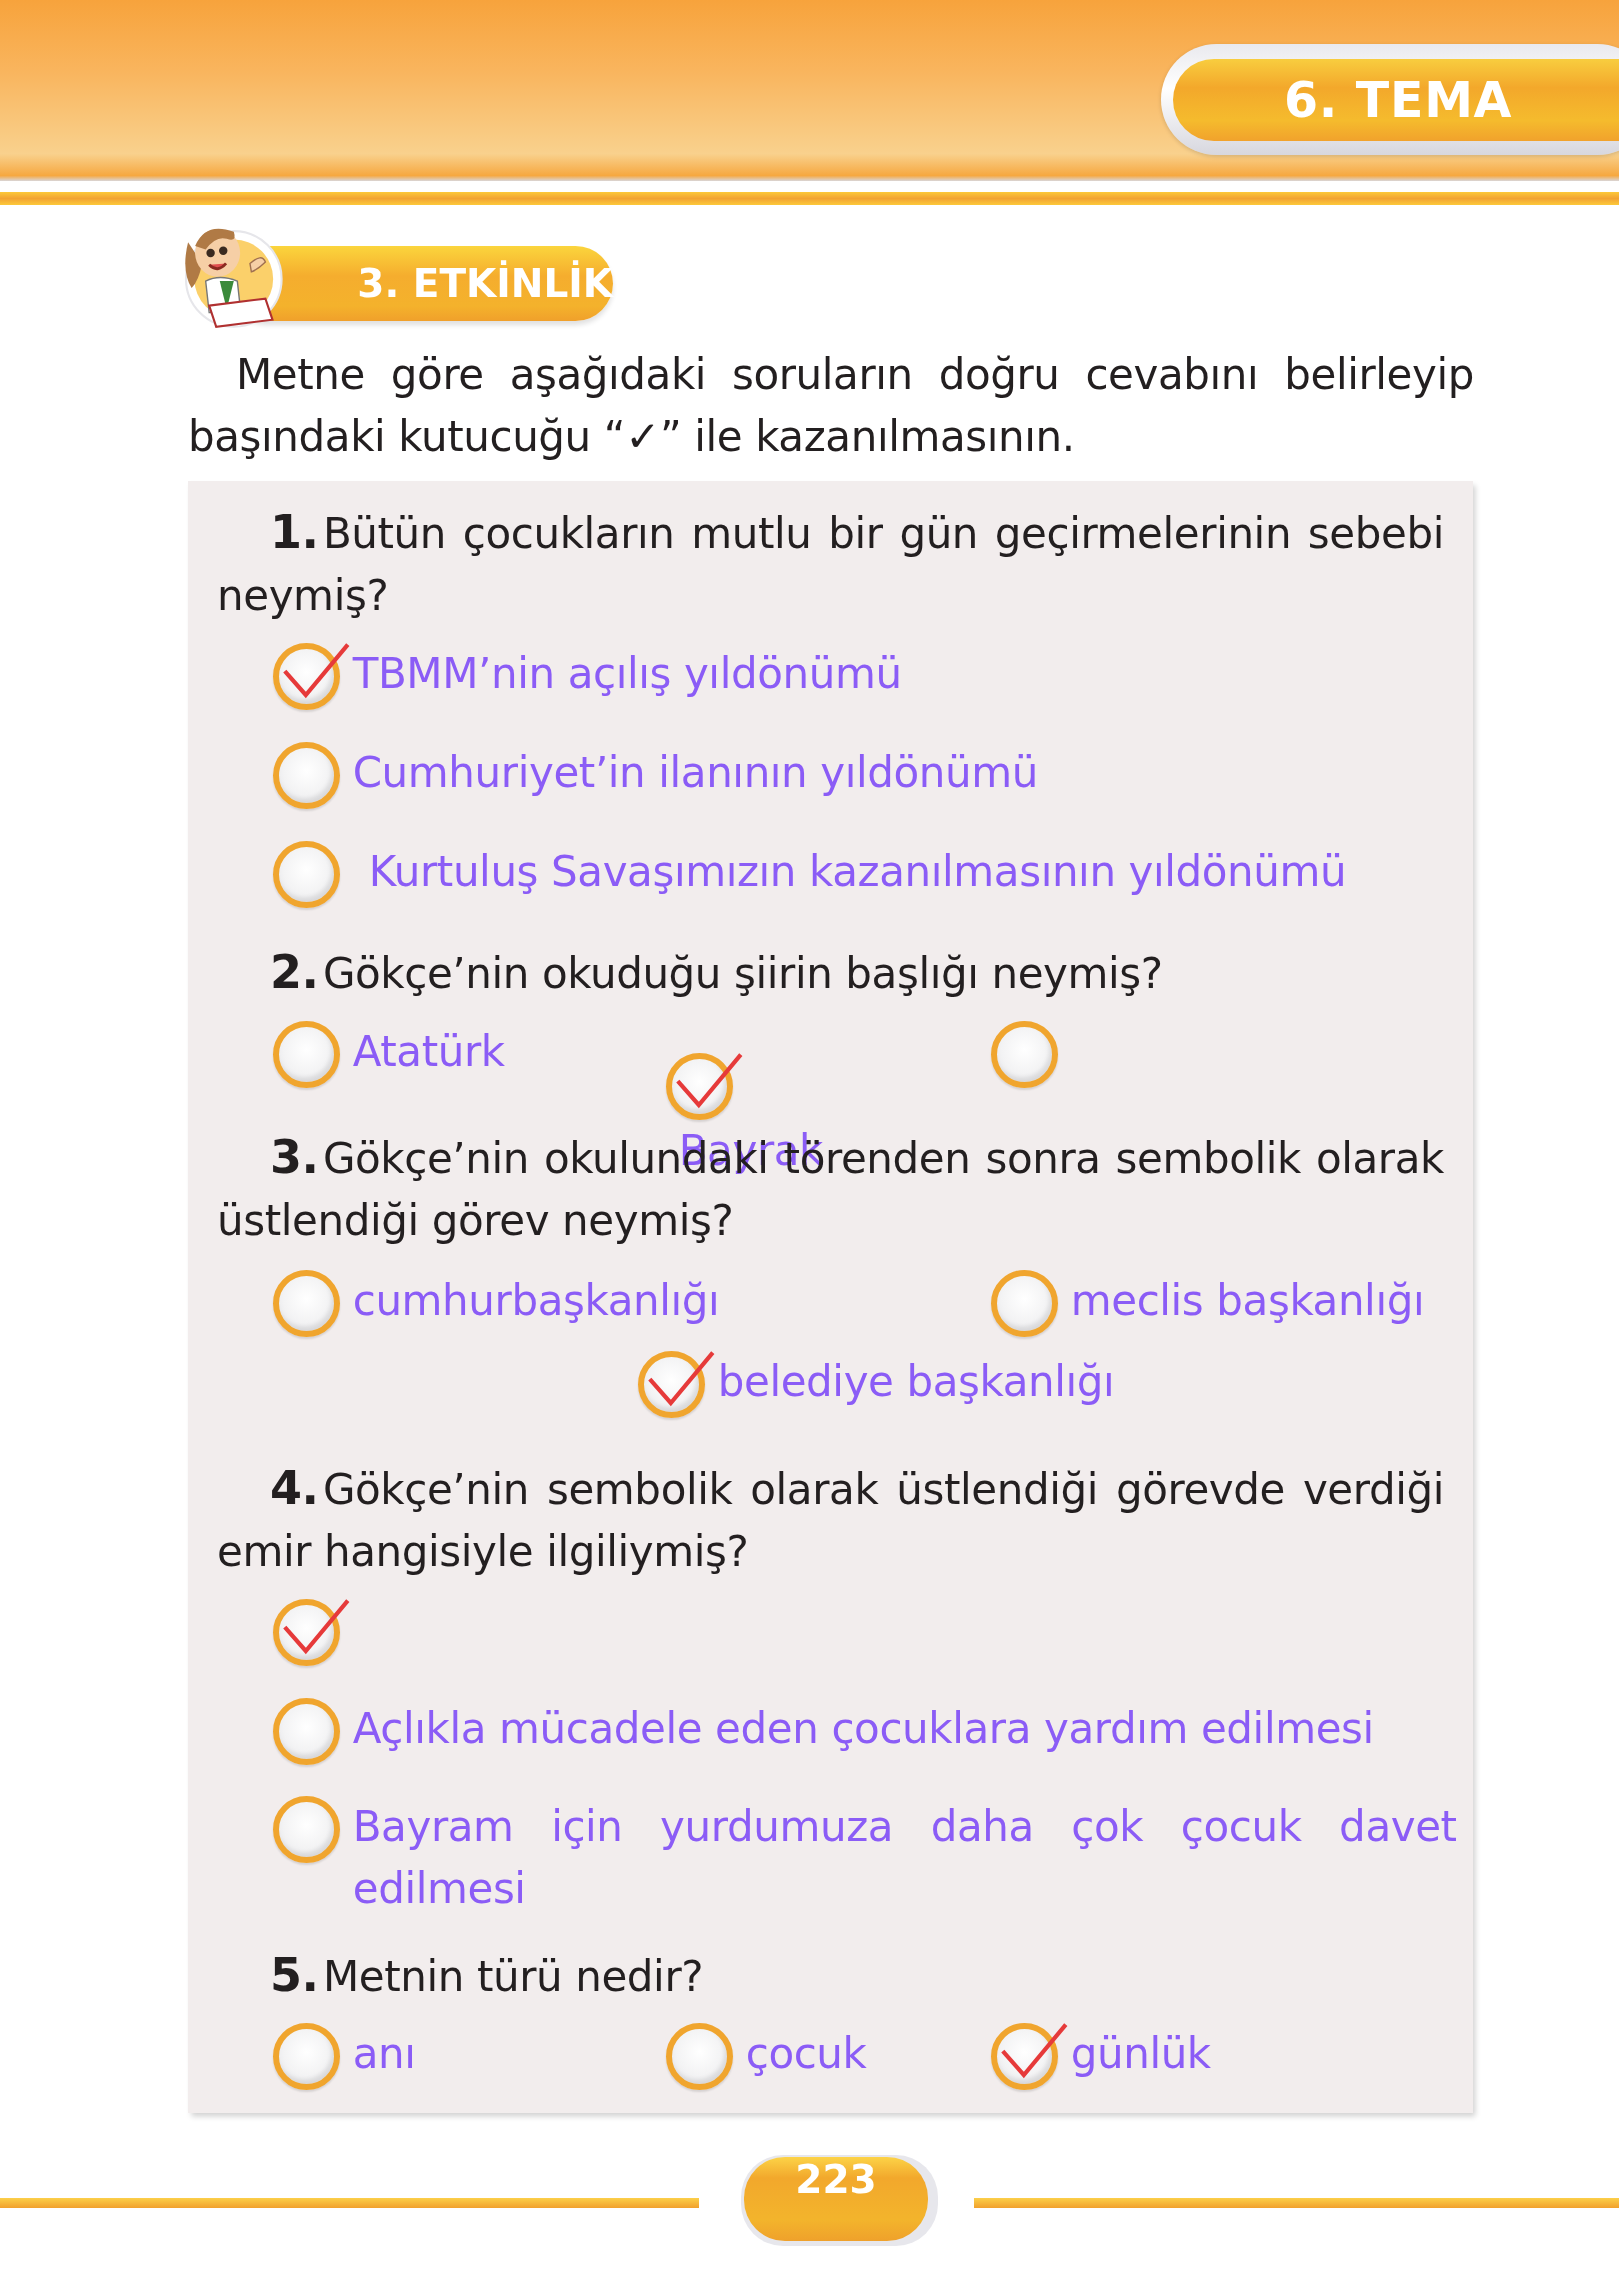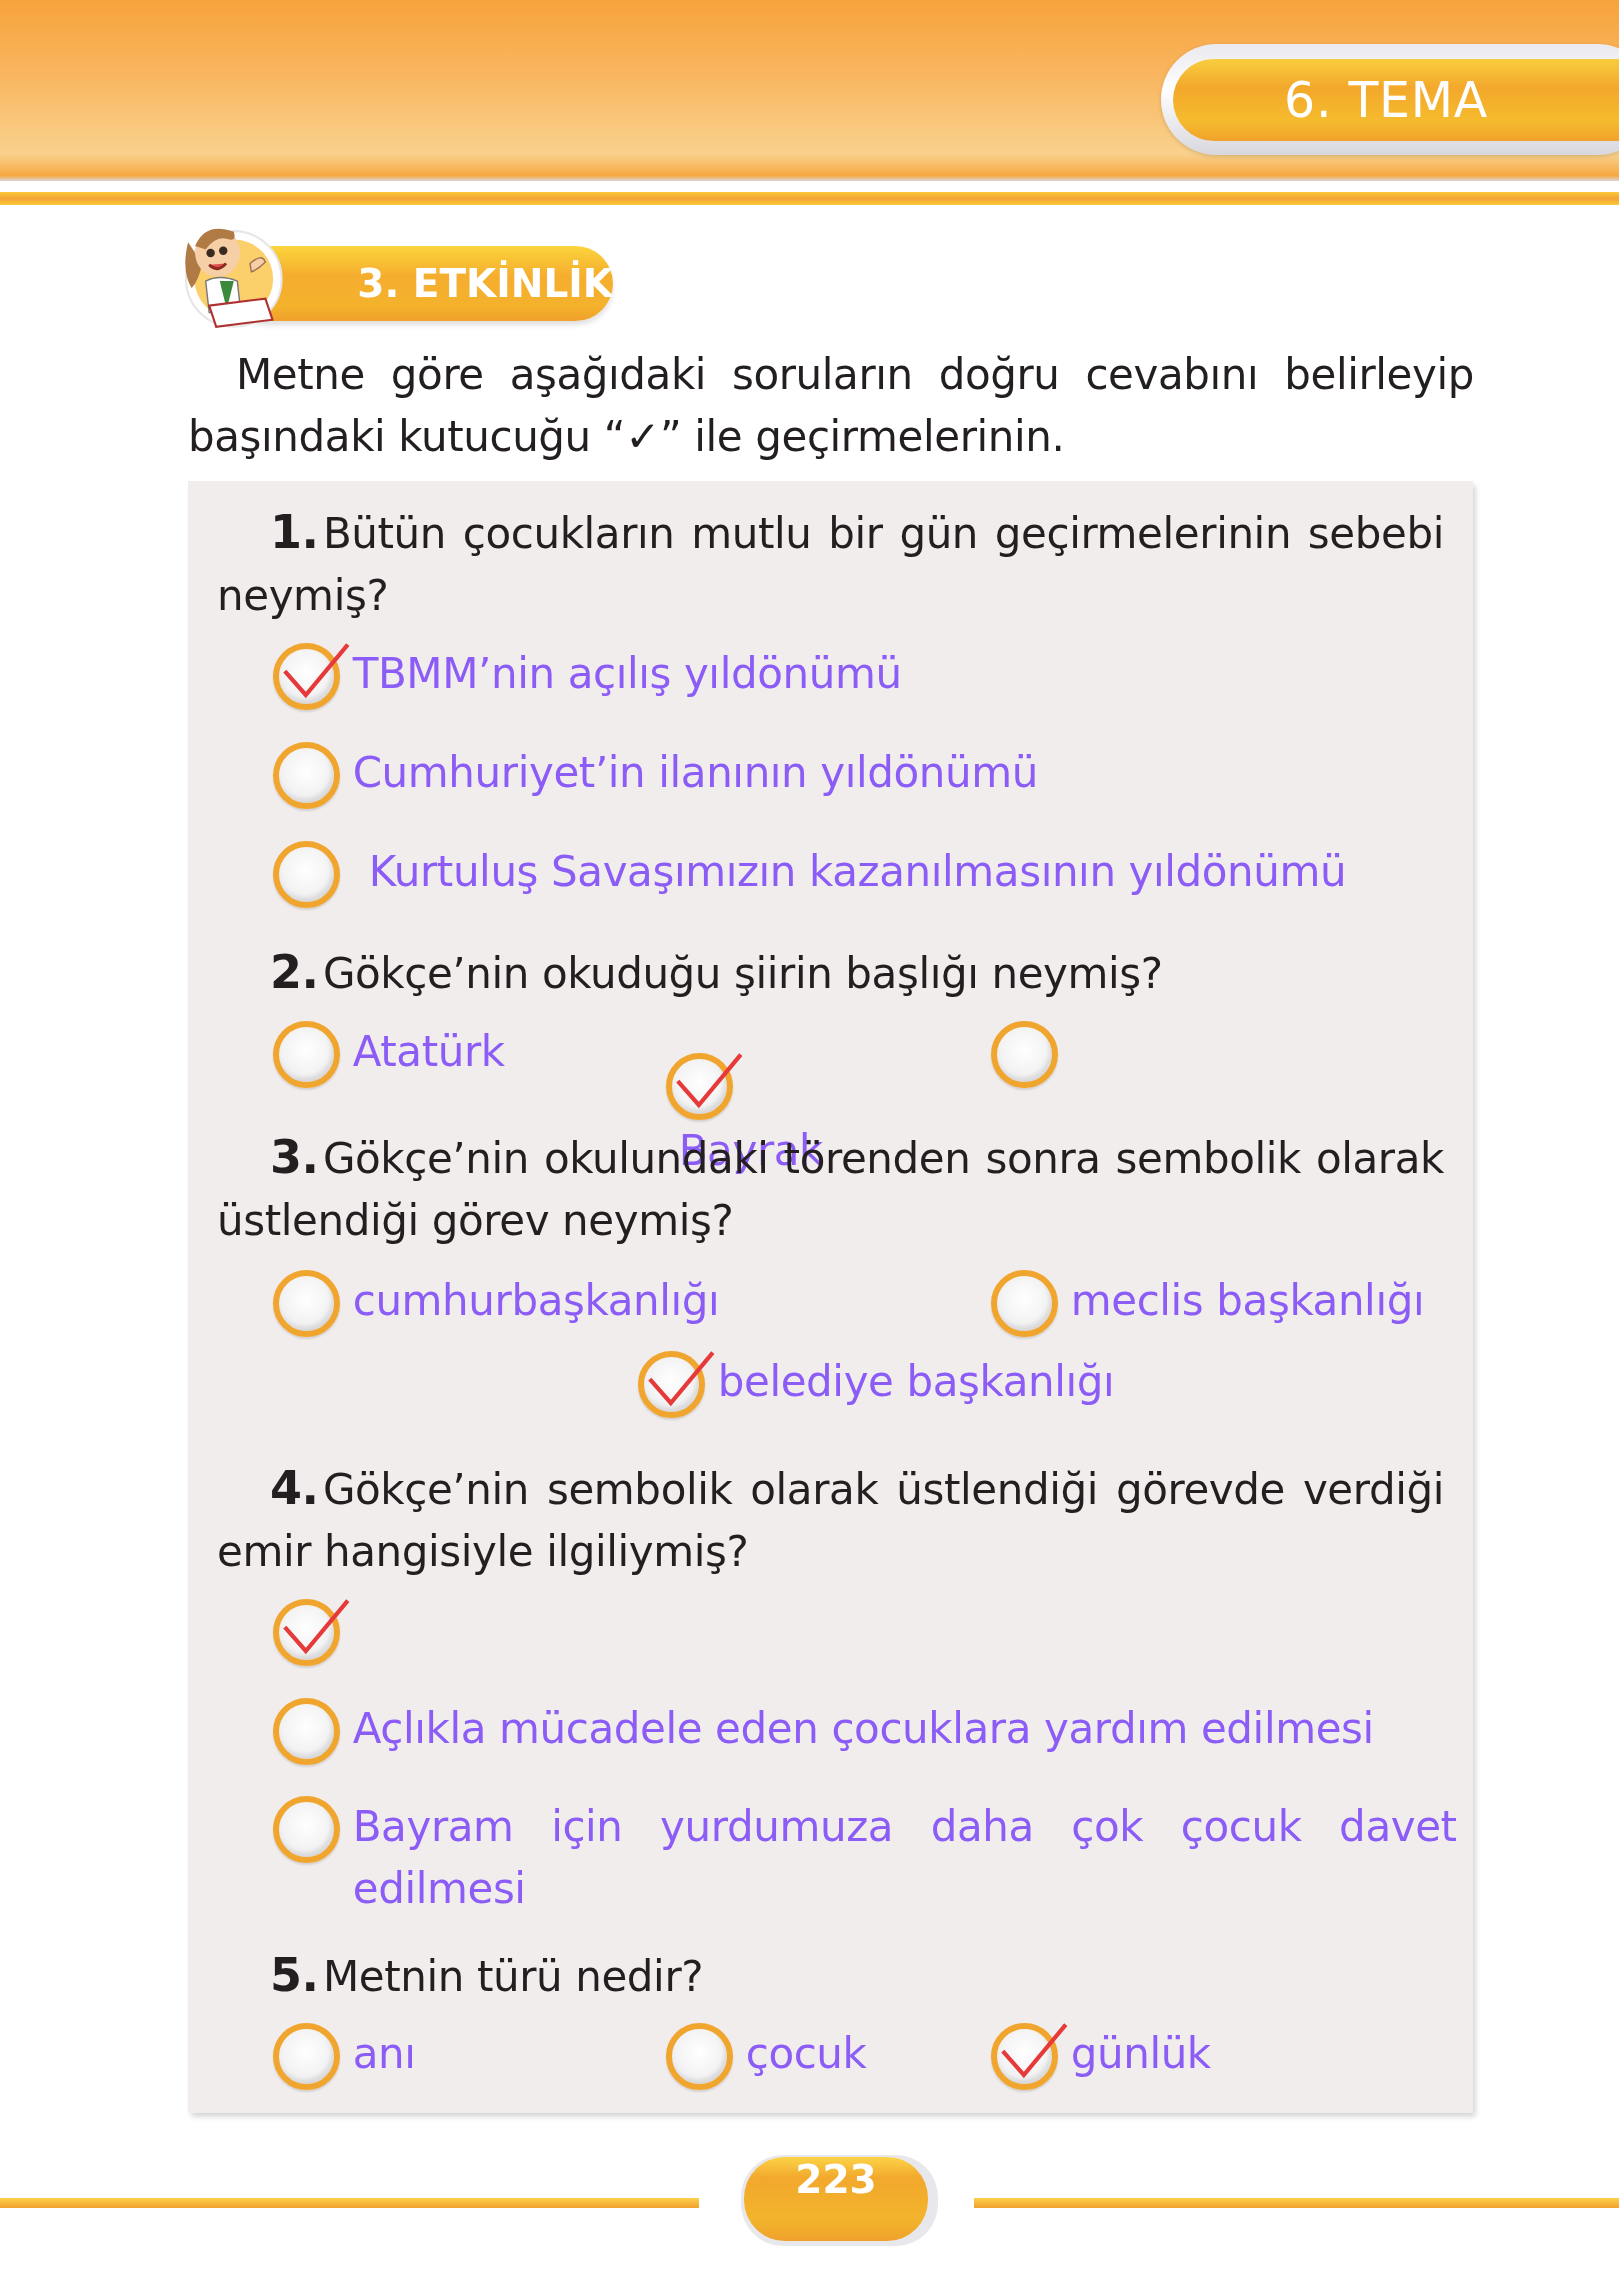--- a/index.html
+++ b/index.html
@@ -23,21 +23,21 @@
     box-shadow: 0 1.4px 4.2px rgba(0,0,0,0.15);
   }
   .theme-pill-inner {
     position: absolute; left: 1173px; top: 59px; width: 492px; height: 82px;
     border-radius: 42px;
     background: linear-gradient(to bottom, #f8cd3f 0%, #f3a82b 35%, #f5bb2d 75%, #f1a22c 100%);
     display: flex; align-items: center;
   }
   .theme-pill-inner span {
     margin-left: 111px; color: #ffffff; font-family: "DejaVu Sans", sans-serif;
-    font-weight: normal; font-size: 49px; letter-spacing: 0.7px; text-align: center;
+    font-weight: bold; font-size: 49px; letter-spacing: 0.7px; text-align: center;
   }
 
   
   .activity-badge {
     position: absolute; left: 228px; top: 246px; width: 385px; height: 75px;
     border-radius: 38px;
     background: linear-gradient(to bottom, #fbd53d 0%, #f5ad2e 40%, #f4b22c 80%, #f0a02b 100%);
     box-shadow: 0 4.2px 5.6px rgba(0,0,0,0.12);
     display: flex; align-items: center; justify-content: flex-end;
   }
@@ -127,21 +127,21 @@
   <path d="M40 45 Q55 10 95 25 Q100 40 85 35 Q70 30 55 50 Z" fill="#b07a45"></path>
   <circle cx="62" cy="55" r="6" fill="#3a2a20"></circle>
   <circle cx="80" cy="52" r="6" fill="#3a2a20"></circle>
   <path d="M60 72 Q72 84 84 70" stroke="#8a2a20" stroke-width="4" fill="#e05050"></path>
   <path d="M55 95 Q75 85 100 95 L105 140 L60 140 Z" fill="#ffffff" stroke="#777" stroke-width="2"></path>
   <path d="M75 95 L85 135 L95 95 Z" fill="#3b8a3b"></path>
   <path d="M60 130 L140 120 L150 150 L70 160 Z" fill="#ffffff" stroke="#b03030" stroke-width="3"></path>
   <path d="M118 70 Q135 55 140 68 Q130 78 120 82 Z" fill="#f6cfa6" stroke="#a07050" stroke-width="2"></path>
 </svg>
 
-<p class="instruction"><span class="indent"></span><span>Metne göre aşağıdaki soruların doğru cevabını belirleyip başındaki kutucuğu “</span><span class="tick">✓</span><span>” ile geçirmelerinin.</span></p>
+<p class="instruction"><span class="indent"></span><span>Metne göre aşağıdaki soruların doğru cevabını belirleyip başındaki kutucuğu “</span><span class="tick">✓</span><span>” ile kazanılmasının.</span></p>
 
 <div class="qbox"></div>
 
 <p class="qtext" style="top:501px;"><span class="qnum">1.</span><span>Bütün çocukların mutlu bir gün geçirmelerinin sebebi neymiş?</span></p>
 
 <div class="option" style="left:273px; top:643px;">
   <div class="radio">
     <svg viewBox="0 0 110 110">
         <polyline points="14,46 44,80 104,8" fill="none" stroke="#e63a3a" stroke-width="6" stroke-linejoin="miter"></polyline>
       </svg>

